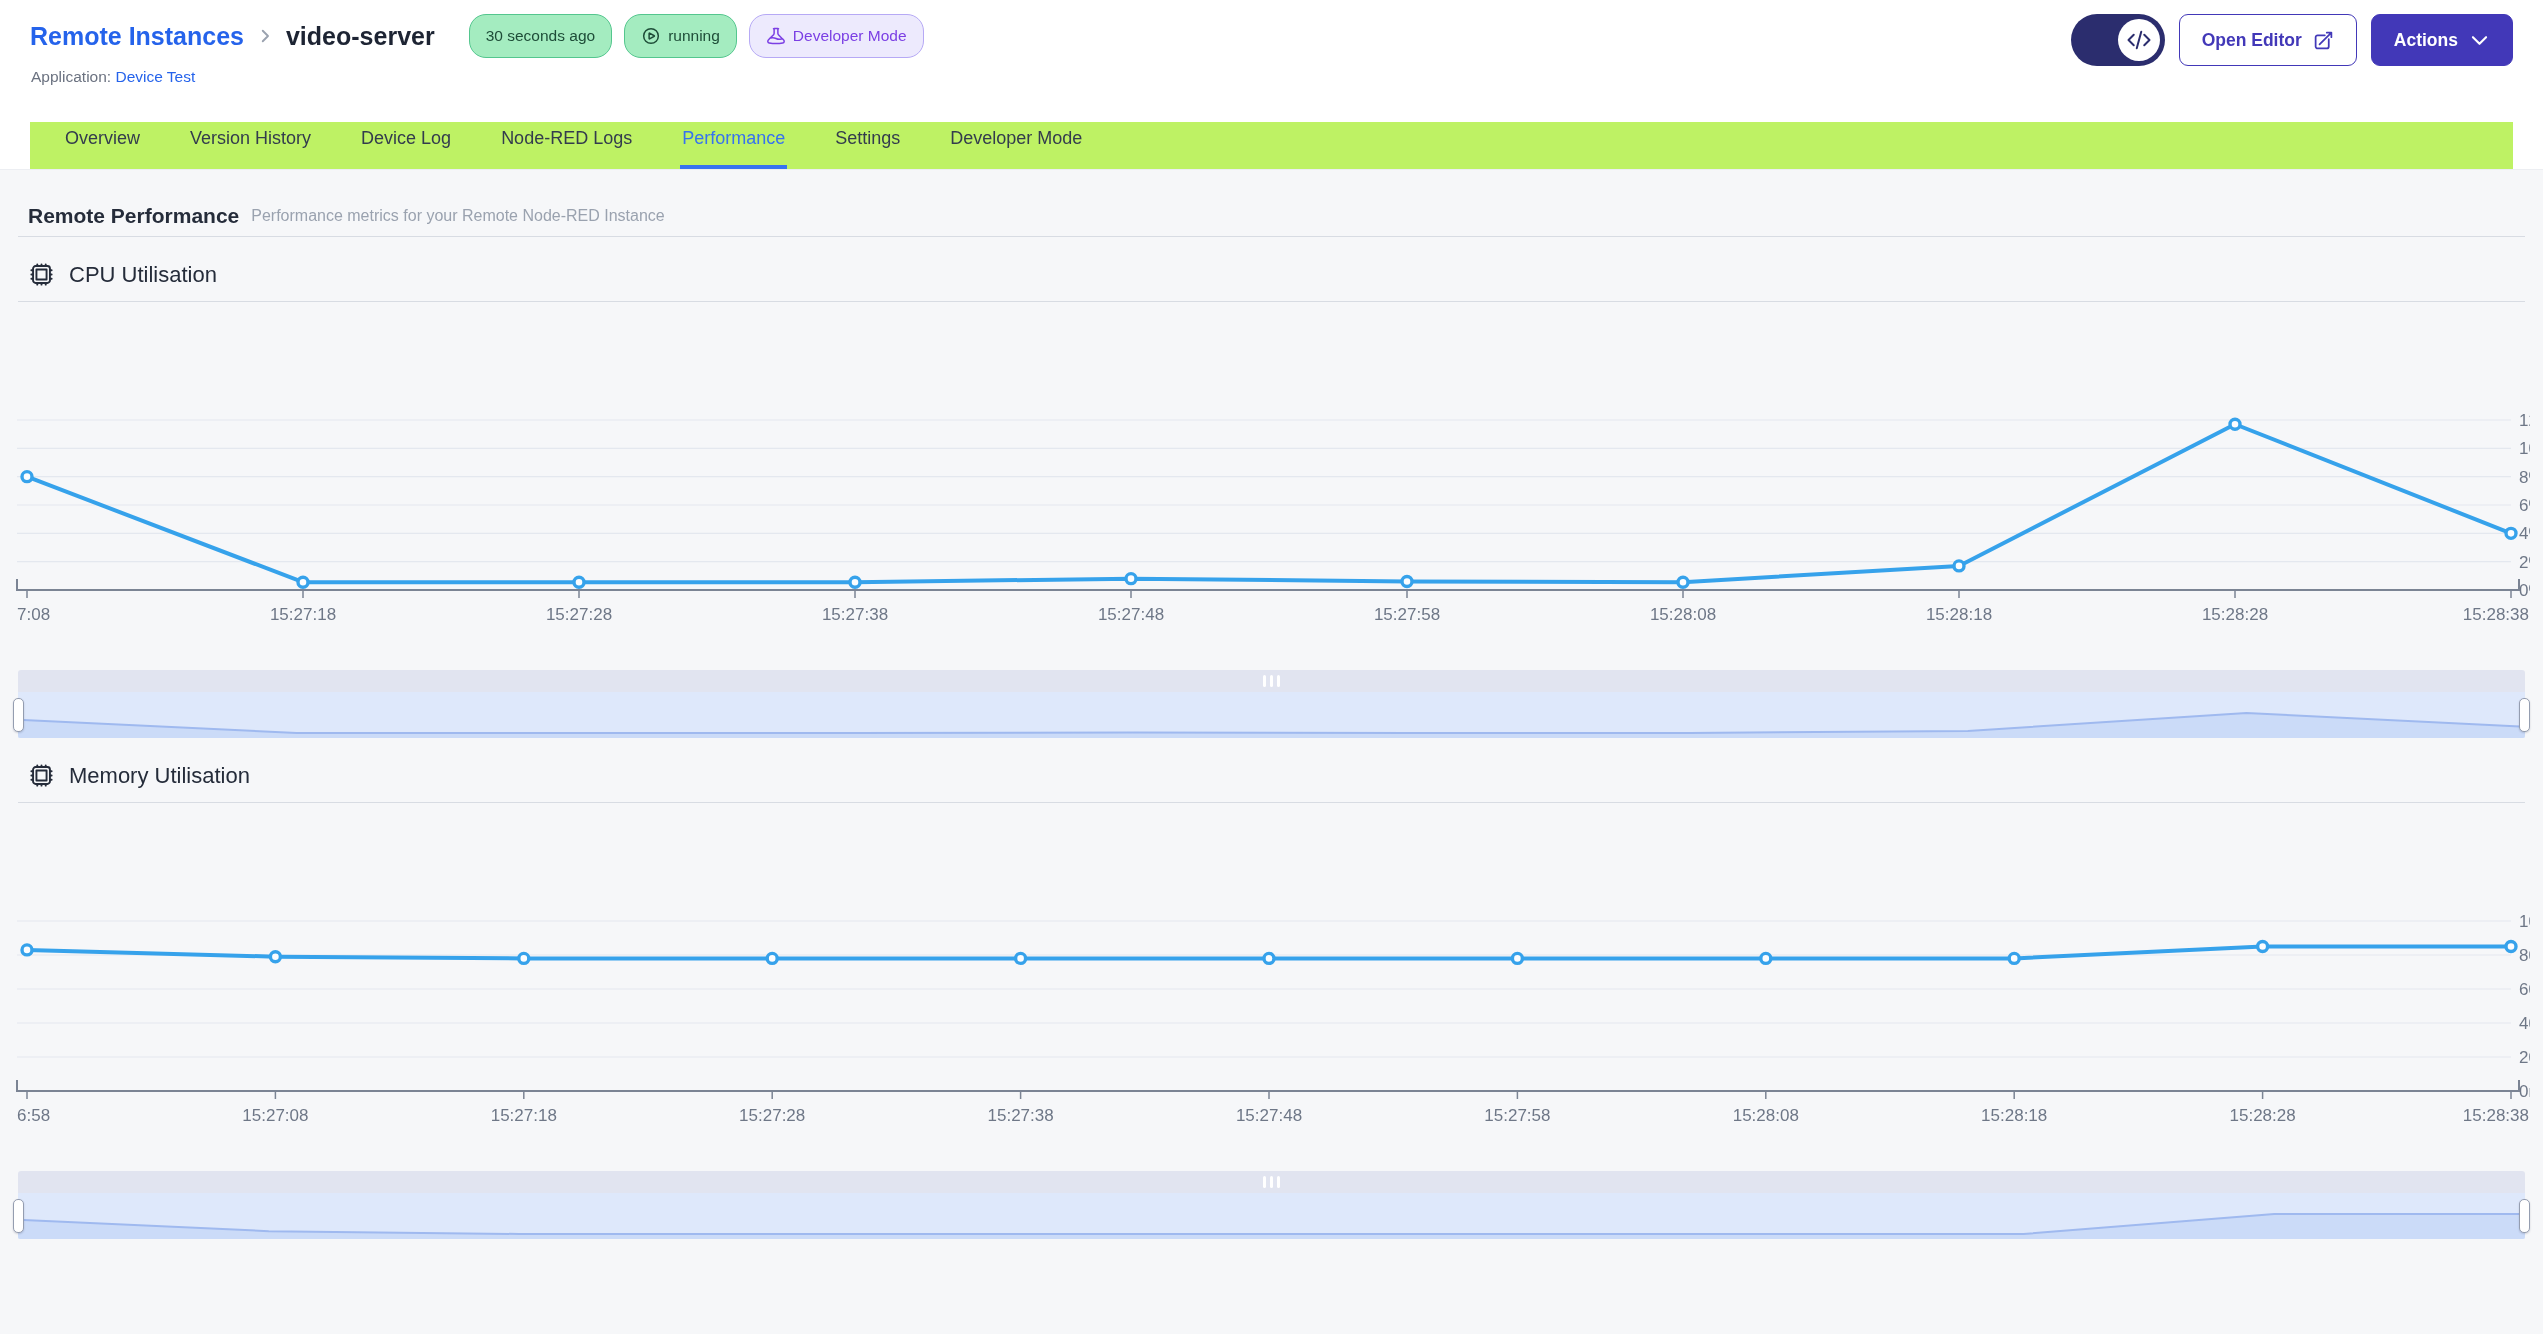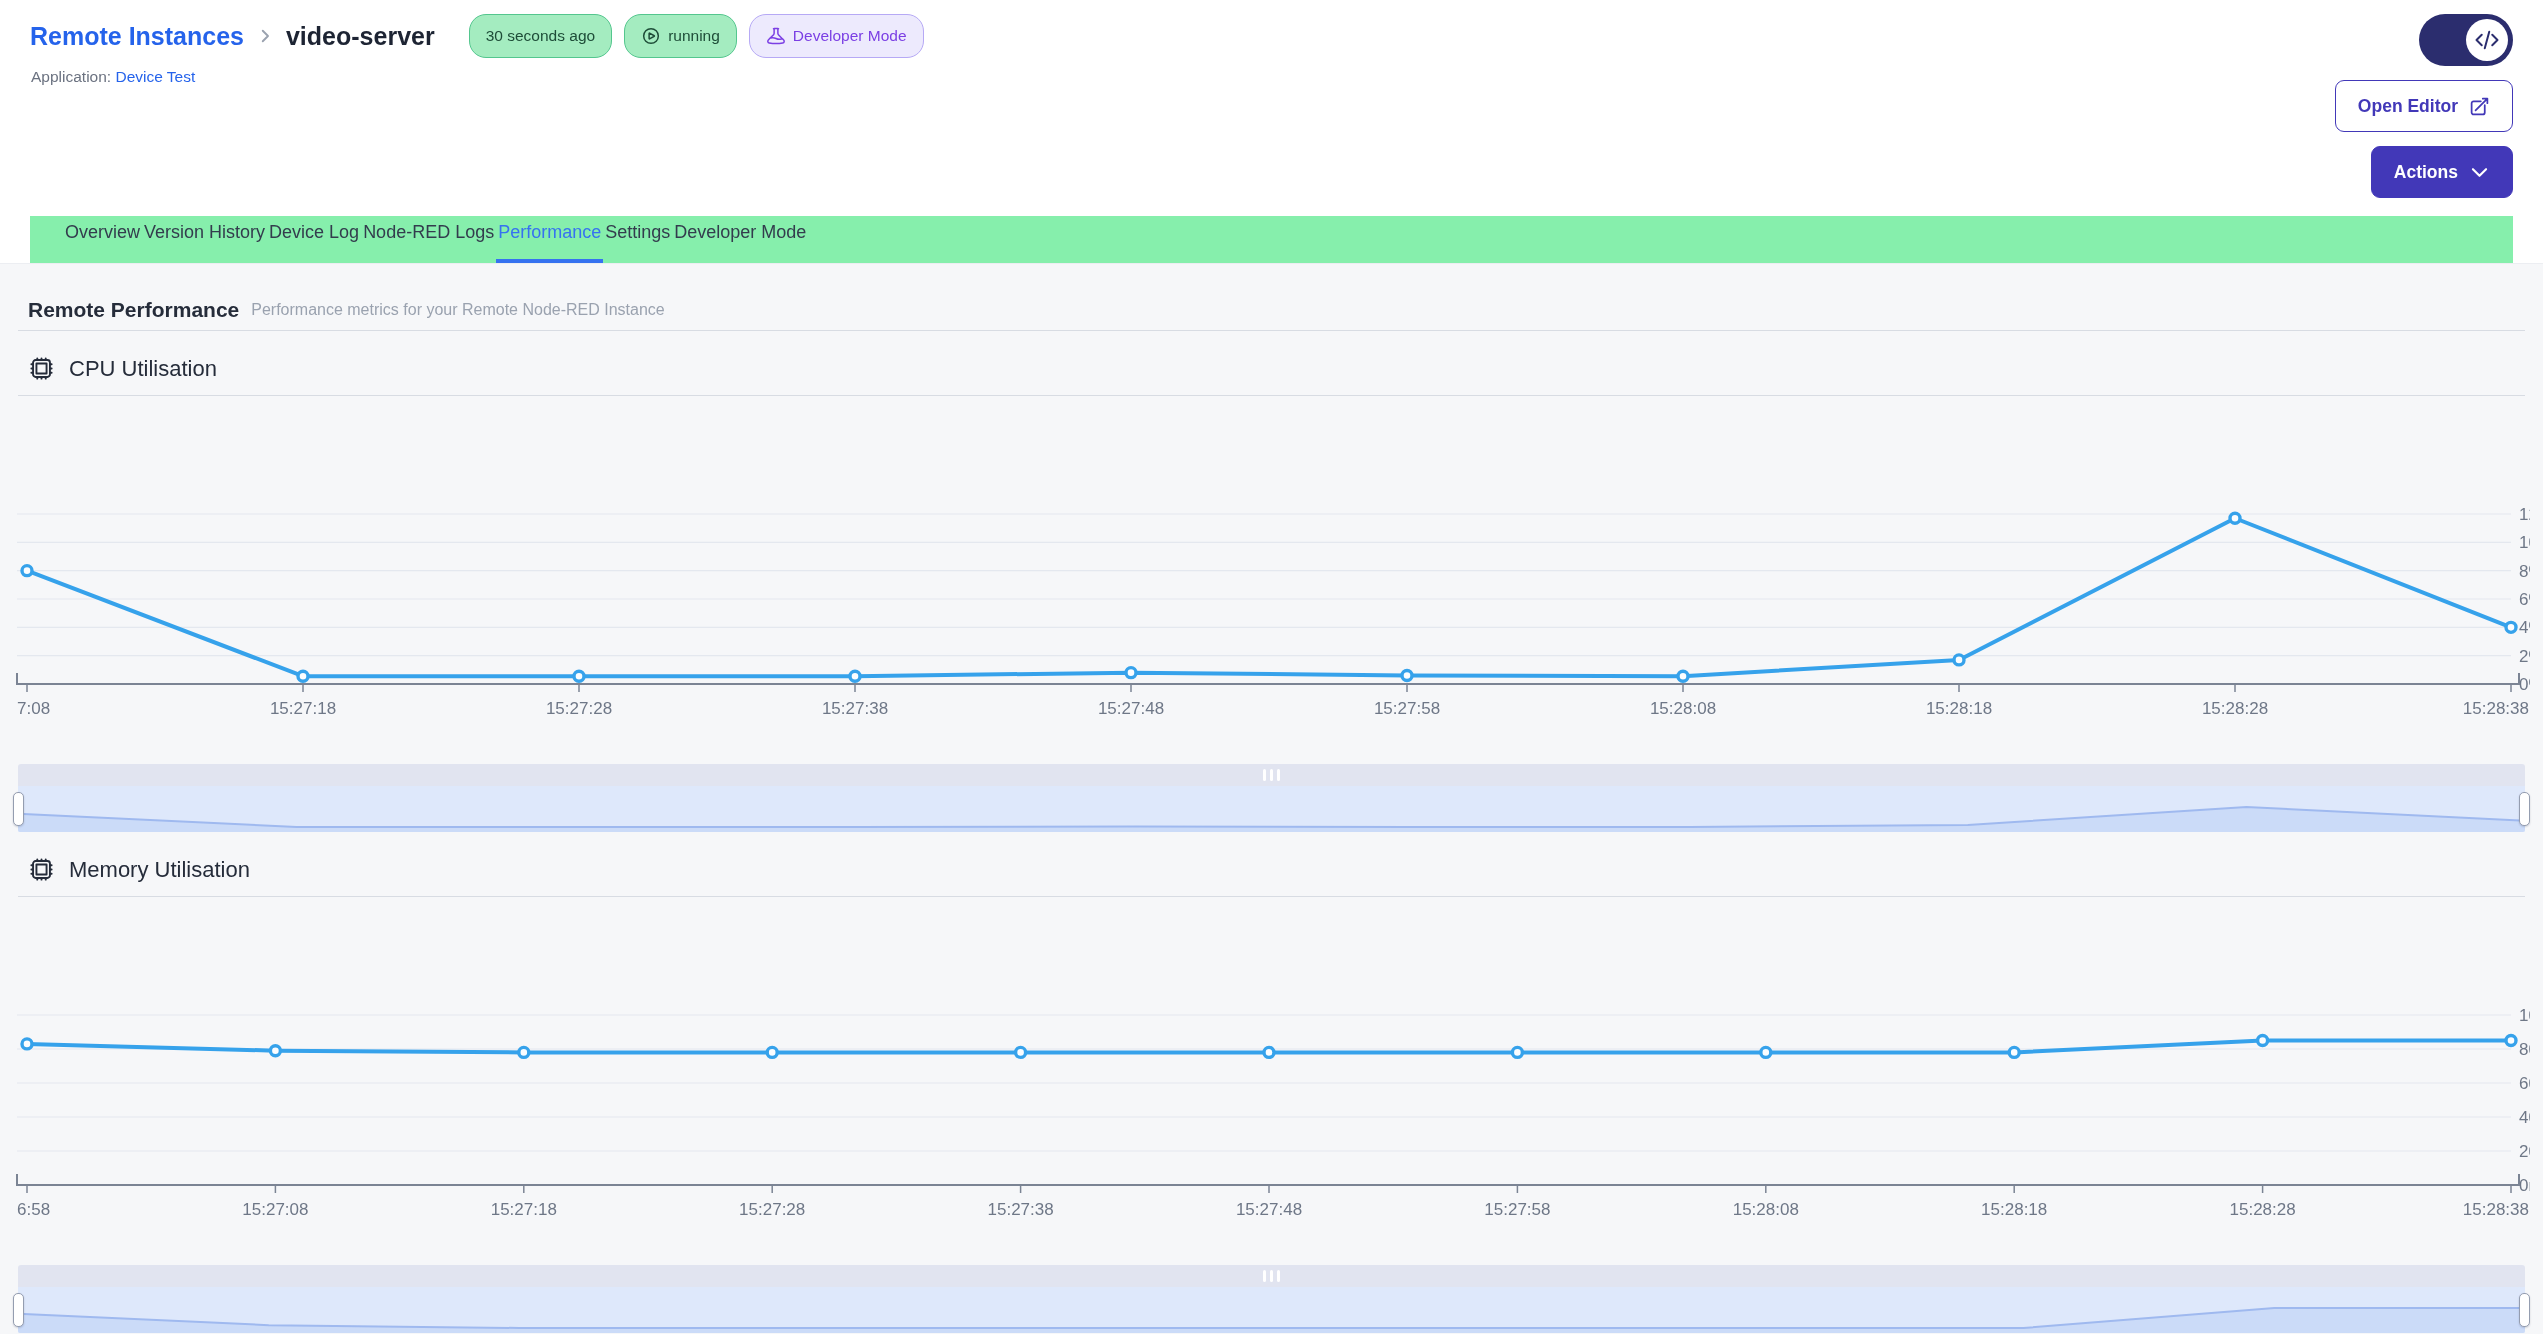--- a/index.html
+++ b/index.html
@@ -12,31 +12,31 @@
   .bc-chev { width:18px; height:18px; stroke:#9aa2af; }
   .bc-current { color:#1d2433; font-size:25px; font-weight:700; }
   .badges { display:flex; gap:12px; margin-left:22px; align-items:center; }
   .badge { display:inline-flex; align-items:center; gap:7px; height:44px; padding:0 16px;
            border-radius:17px; font-size:15.5px; font-weight:500; cursor:default; }
   .badge.green { background:#a4ecc0; border:1px solid #54c68e; color:#1e4d38; }
   .badge.purple { background:#edeafd; border:1px solid #b6a9f5; color:#7b3fe4; }
   .badge svg { width:20px; height:20px; }
   .app-row { margin:10px 0 0 1px; font-size:15.5px; color:#6b7280; }
   .app-link { color:#2563eb; cursor:pointer; }
-  .top-actions { display:flex; align-items:flex-end; gap:14px;flex-direction:column; }
+  .top-actions { display:flex; align-items:flex-start; gap:14px; }
   .toggle { width:94px; height:52px; border-radius:26px; background:#2b2d6e; position:relative; cursor:pointer; }
   .toggle-knob { position:absolute; right:5px; top:5px; width:42px; height:42px; border-radius:50%;
                  background:#ffffff; display:flex; align-items:center; justify-content:center; }
   .toggle-knob svg { width:24px; height:24px; stroke:#2b2d6e; }
   .btn { height:52px; border-radius:9px; display:inline-flex; align-items:center; gap:11px;
          padding:0 22px; font-size:17.5px; font-weight:700; cursor:pointer; }
   .btn.outline { background:#ffffff; border:1.5px solid #4238b8; color:#4238b8; }
   .btn.solid { background:#4238b8; border:1.5px solid #4238b8; color:#ffffff; }
   .btn svg { width:21px; height:21px; }
-  .tabs { display:flex; padding:0 33px; margin-top:18px; background:#86efac; }
+  .tabs { display:flex; gap:46px; padding:0 33px; margin-top:36px; background:#bef264; }
   .tab { font-size:18px; color:#333c4d; padding:6px 2px 16px 2px; cursor:pointer; border-bottom:4px solid transparent; }
   .tab.active { color:#3672f0; border-bottom-color:#3672f0; }
   .main { background:#f6f7f9; border-top:1px solid #eceef2; padding:26px 13px 0 13px; }
   .page-head { margin:8px 15px 8px 15px; display:flex; align-items:center; gap:12px; }
   .page-title { font-size:21px; font-weight:700; color:#252c3a; }
   .page-sub { font-size:16px; color:#9aa2af; }
   .divider { border:none; border-top:1px solid #d8dce3; margin:0 5px; }
   .section-title { display:flex; align-items:center; gap:14px; margin:24px 15px 13px 15px;
                    font-size:22px; color:#252c3a; }
   .section-title svg { width:27px; height:27px; stroke:#252c3a; }

